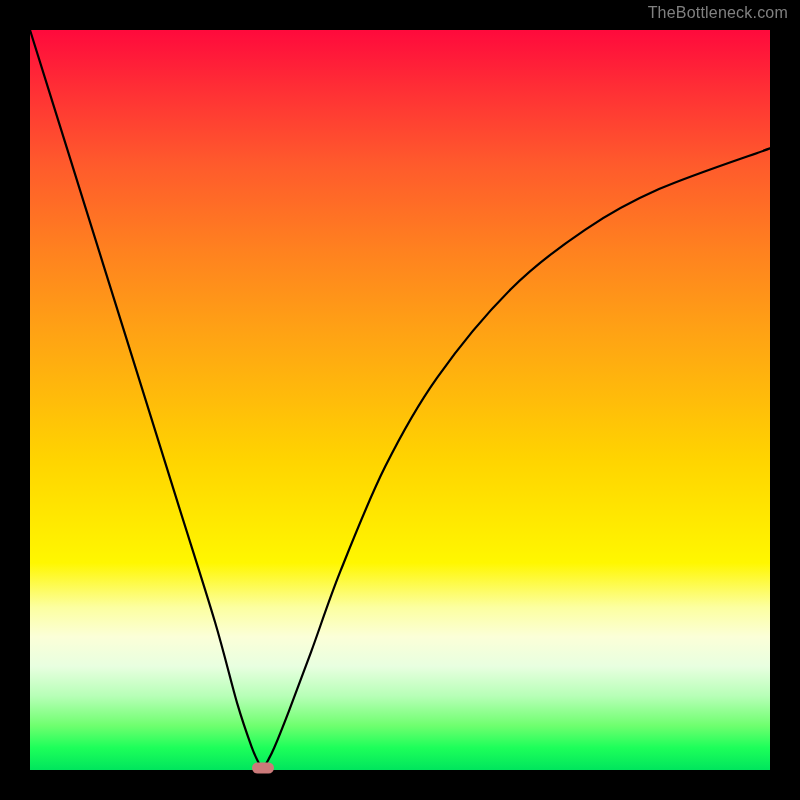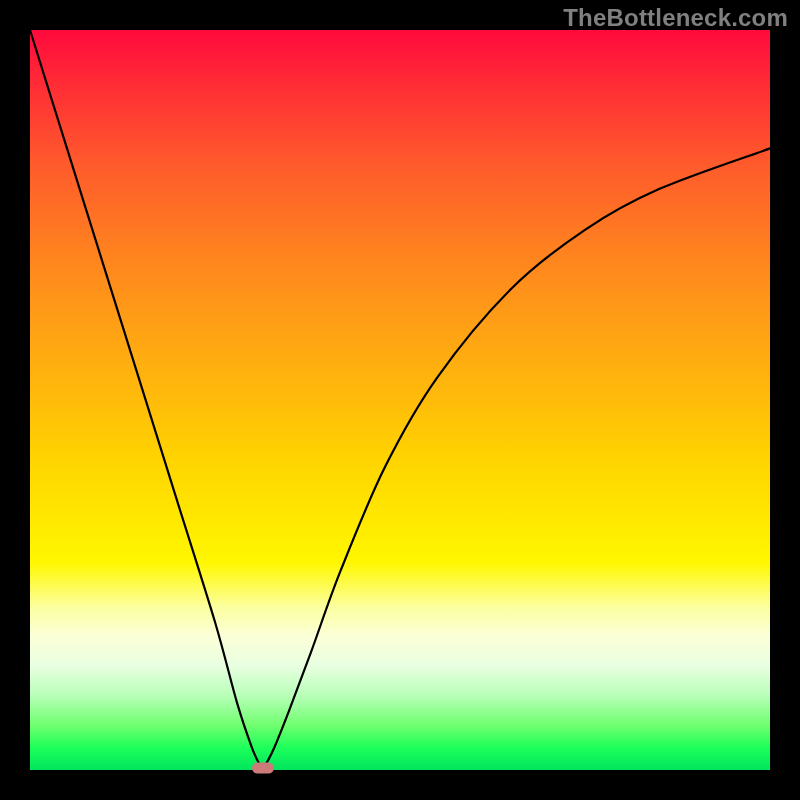--- a/index.html
+++ b/index.html
@@ -40,22 +40,22 @@
       #6fff6f 94%,
       #1dff5a 97%,
       #00e55d 100%
     );
   }
   .watermark {
     position: absolute;
     top: 4px;
     right: 12px;
     color: #808080;
-    font-size: 24px;
-    font-weight: 700;
+    font-size: 16px;
+    font-weight: 400;
     letter-spacing: 0.2px;
     user-select: none;
   }
   svg.curve {
     position: absolute;
     left: 0;
     top: 0;
     width: 740px;
     height: 740px;
     overflow: visible;

